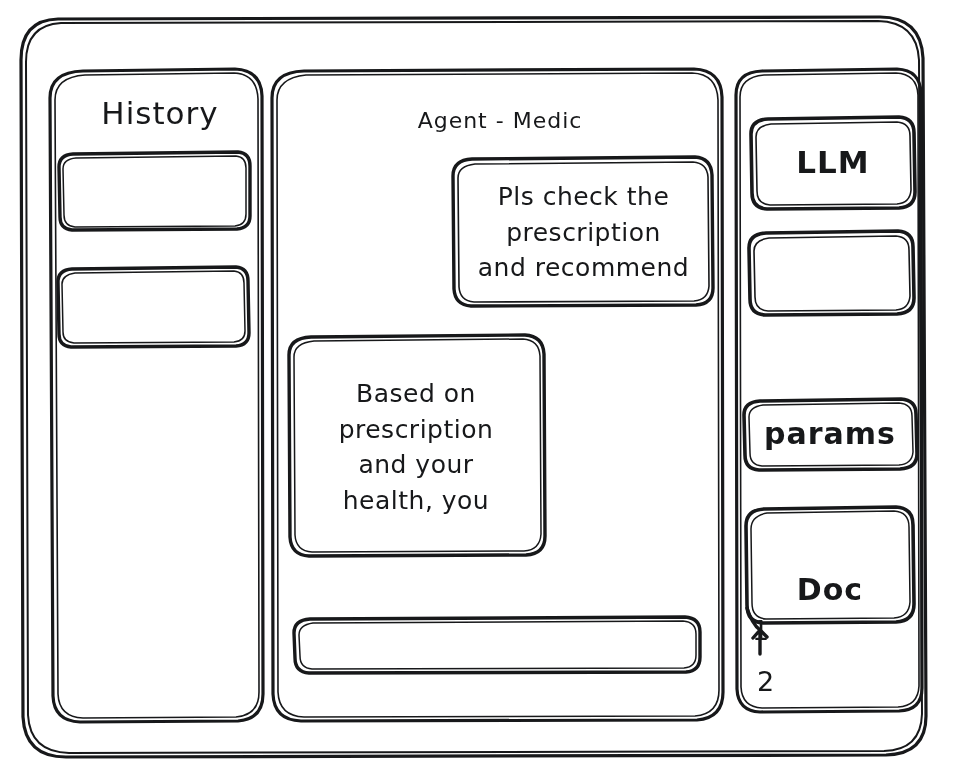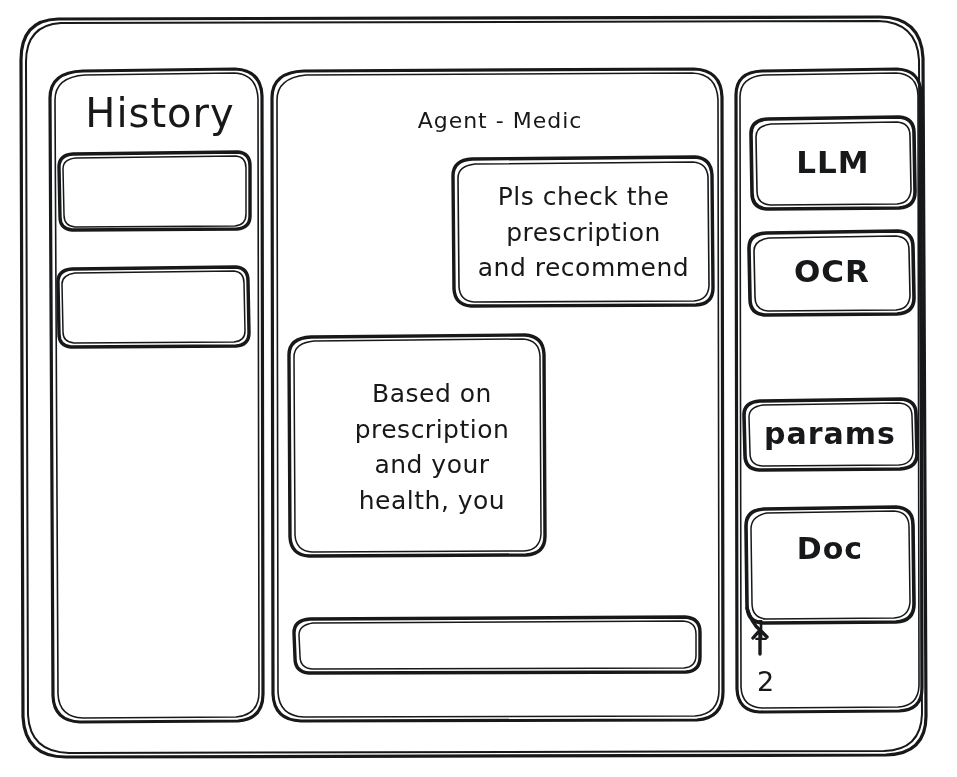--- a/index.html
+++ b/index.html
@@ -50,51 +50,51 @@
   .hand {
     font-family: "DejaVu Sans", sans-serif;
     font-weight: 400;
     letter-spacing: 0.5px;
     color: #17181a;
     line-height: 1.28;
   }
 
   
   .panel-title {
-    font-size: 40px;
+    font-size: 31px;
     font-weight: 500;
     letter-spacing: 1px;
   }
   .title-history { left: 60px;  top: 92px;  width: 200px; height: 44px; }
   .title-agent   { left: 300px; top: 98px;  width: 400px; height: 46px; font-size: 22px; }
 
   
   .history-item { }
   .hist-1 { left: 60px; top: 153px; width: 190px; height: 76px; }
   .hist-2 { left: 58px; top: 268px; width: 190px; height: 78px; }
 
   
   .bubble-text {
     font-size: 25px;
     line-height: 1.42;
     padding: 0 14px;
     box-sizing: border-box;
   }
   .bubble-user { left: 455px; top: 160px; width: 257px; height: 145px; }
-  .bubble-bot  { left: 292px; top: 338px; width: 248px; height: 218px; margin-left: 16px; }
+  .bubble-bot  { left: 292px; top: 338px; width: 248px; height: 218px; }
 
   
   .composer { left: 296px; top: 618px; width: 404px; height: 52px; }
 
   
   .rail-btn { font-size: 31px; font-weight: 700; letter-spacing: 1px; }
   .btn-llm    { left: 752px; top: 118px; width: 162px; height: 90px; }
   .btn-ocr    { left: 750px; top: 232px; width: 164px; height: 80px; }
   .btn-params { left: 745px; top: 400px; width: 170px; height: 68px; font-size: 30px; }
-  .btn-doc    { left: 748px; top: 491px; width: 164px; height: 114px; font-size: 30px; line-height: 1.3; }
+  .btn-doc    { left: 748px; top: 532px; width: 164px; height: 114px; font-size: 30px; line-height: 1.3; }
 
   
   .src-num {
     position: absolute;
     font-size: 27px;
     font-weight: 500;
     color: #17181a;
   }
   .src-1 { left: 752px; top: 614px; }
   .src-2 { left: 757px; top: 665px; }
@@ -233,23 +233,20 @@
   </div>
 
   <div class="box composer">
     <span class="hand" style="font-size:22px;"></span>
   </div>
 
   <div class="box hand rail-btn btn-llm">
     <span>LLM</span>
   </div>
 
-  <div class="box hand rail-btn btn-ocr">
-    <span>OCR</span>
-  </div>
 
   <div class="box hand rail-btn btn-params">
     <span>params</span>
   </div>
 
   <div class="box hand rail-btn btn-doc">
     <div>
       <span class="stack">Doc</span>
     </div>
   </div>

